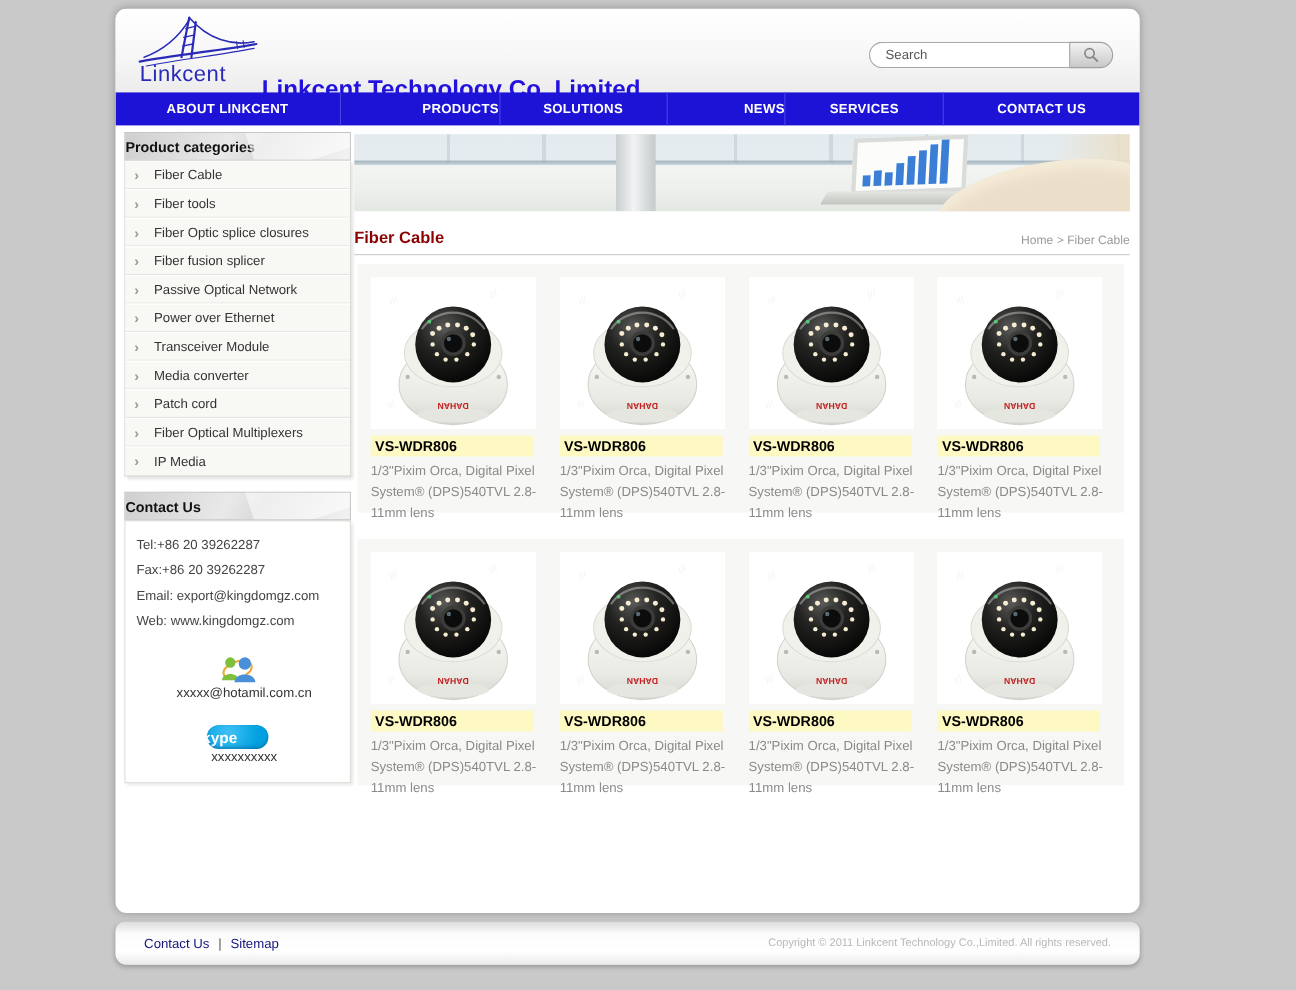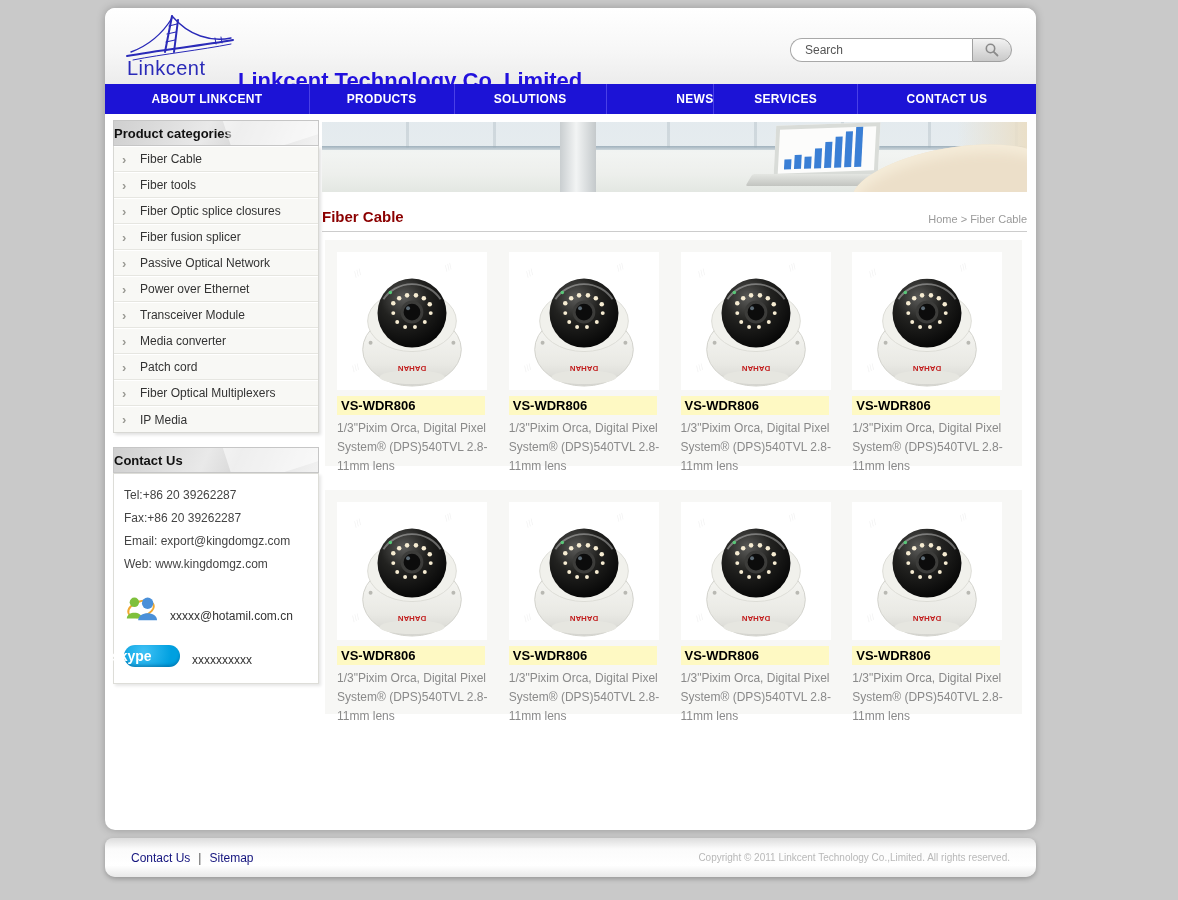--- a/index.html
+++ b/index.html
@@ -19,41 +19,41 @@
                   padding:0 0 0 14px; font-size:12px; color:#444; outline:none; background:#fff; }
   .search-input::placeholder { color:#555; }
   .search-btn { width:40px; height:24px; border:1px solid #a0a0a0; border-radius:0 12px 12px 0;
                 background:linear-gradient(180deg,#f2f2f2,#c9c9c9); cursor:pointer; display:flex; align-items:center; justify-content:center; }
 
   
   .nav { position:relative; height:30px; background:#1c13d6; display:flex; }
   .nav-item { display:flex; align-items:center; justify-content:center; color:#ffffff; font-size:12px; font-weight:bold;
               letter-spacing:.3px; cursor:pointer; border-left:1px solid #4a40e6; }
   .nav-item:first-child { border-left:none; }
-  .nav-item:nth-child(1){flex:1.43;} .nav-item:nth-child(2){flex:1.01;} .nav-item:nth-child(3){flex:1.06;}
+  .nav-item:nth-child(1){flex:1.43;} .nav-item:nth-child(2){flex:1.01;justify-content:flex-end;} .nav-item:nth-child(3){flex:1.06;}
   .nav-item:nth-child(4){flex:.75;justify-content:flex-end;}  .nav-item:nth-child(5){flex:1.0;}  .nav-item:nth-child(6){flex:1.25;}
 
   
   .sidebar { position:absolute; left:8px; top:112px; width:206px; }
   .panel-head { height:26px; background:linear-gradient(115deg,#cfcfcf 0%,#e9e9e9 45%,#dadada 60%,#f2f2f2 100%);
                 border:1px solid #c6c6c6; display:flex; align-items:center; padding-left:0;
                 font-size:13px; font-weight:bold; color:#111; position:relative; overflow:hidden; }
   .panel-head::after { content:""; position:absolute; right:-18px; top:-22px; width:110px; height:46px;
                        background:rgba(255,255,255,.55); transform:rotate(-18deg); }
   .cat-list { border:1px solid #d8d8d4; border-top:none; box-shadow:2px 2px 3px rgba(0,0,0,.12); }
   .cat-item { height:26px; background:#f8f8f5; border-bottom:1px solid #e6e6e1; border-top:1px solid #ffffff;
               display:flex; align-items:center; padding-left:8px; cursor:pointer; }
   .cat-item:last-child { border-bottom:none; }
   .cat-arrow { color:#9a9a94; font-size:13px; font-weight:bold; width:18px; }
   .cat-label { font-size:12px; color:#333; }
 
   .contact-panel { margin-top:14px; }
   .contact-body { border:1px solid #ddddd8; background:#ffffff; padding:14px 10px 16px 10px; box-shadow:2px 2px 3px rgba(0,0,0,.10); }
   .contact-line { font-size:12px; color:#444; margin-bottom:9px; }
-  .im-row { display:flex; align-items:flex-end; margin-top:22px; }
+  .im-row { display:flex; align-items:center; margin-top:22px;flex-direction:column; }
   .im-row .im-text { font-size:12px; color:#333; margin-left:12px; }
   .skype-logo { width:56px; height:22px; border-radius:11px; background:radial-gradient(circle at 35% 30%, #3fc1f5, #00a0e0 70%);
                 color:#fff; font-size:14px; font-weight:bold; display:flex; align-items:center; justify-content:center;
                 text-transform:lowercase; box-shadow:inset 0 -2px 3px rgba(0,60,110,.35);gap:36px; }
   .skype-logo sup { font-size:6px; }
 
   
   .banner { position:absolute; left:217px; top:114px; width:705px; height:70px; overflow:hidden;
             background:linear-gradient(180deg,#e7edf0 0%,#f2f4f2 45%,#edefec 75%,#e3e7e2 100%); }
   .banner .windows { position:absolute; left:0; top:0; width:100%; height:26px;

